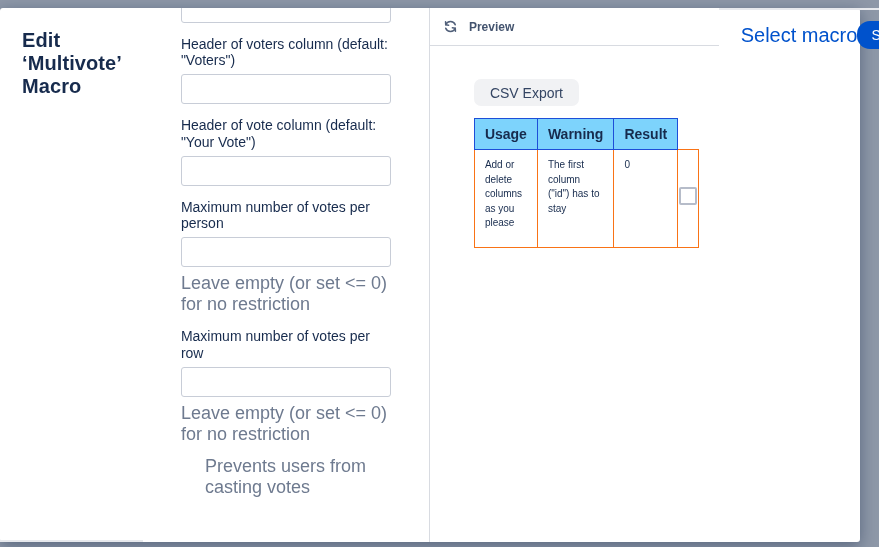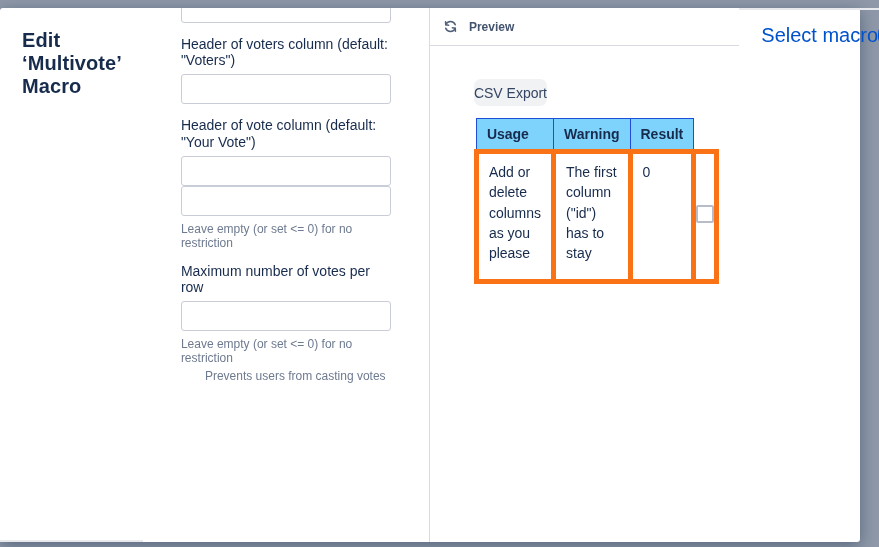--- a/index.html
+++ b/index.html
@@ -33,60 +33,60 @@
   .text-input {
     width: 100%; height: 30px; border: 1px solid #c8cdd7; border-radius: 3px;
     font-family: "Liberation Sans", sans-serif; font-size: 14px; color: #172b4d;
     padding: 0 8px; background: #fff; display: block;
   }
   .text-input.partial { margin-top: -15px; }
   .field-label {
     display: block; font-size: 14px; color: #172b4d; line-height: 1.16;
     margin: 13px 0 6px;
   }
-  .helper { font-size: 12px; color: #6e7a8f; margin-top: 6px; }
+  .helper { font-size: 18px; color: #6e7a8f; margin-top: 6px; }
   .check-row { margin-top: 23px; display: flex; align-items: center; gap: 9px; }
   .check-label { font-size: 14px; color: #172b4d; }
   .cbx {
     width: 15px; height: 15px; flex: none; border-radius: 3px;
     border: 2px solid #b6bcc9; background: #fff; display: inline-block;
     position: relative; cursor: pointer;
   }
   .cbx.checked { background: #1868db; border-color: #1868db; }
   .cbx.checked::after {
     content: "✓"; position: absolute; left: 0; top: -1px; width: 11px;
     color: #fff; font-size: 11px; font-weight: bold; line-height: 13px; text-align: center;
     padding-left: 1px;
   }
-  .helper.indent { margin-left: 24px; margin-top: 4px; }
+  .helper.indent { margin-left: 24px; margin-top: 11px; }
 
   
   .preview-col { flex: 1; display: flex; flex-direction: column; min-width: 0; }
   .preview-header {
     height: 38px; flex: none; display: flex; align-items: center; gap: 10px;
     padding-left: 12px; border-bottom: 1px solid #d8dbe1;
   }
   .preview-header .ph-label { font-size: 12px; font-weight: bold; color: #44546f; }
   .refresh-btn { width: 17px; height: 17px; cursor: pointer; display: inline-flex; }
   .preview-content { padding: 33px 20px 0 44px; }
   .btn-row { display: flex; gap: 6px; }
   .gray-btn {
     background: #f1f2f4; border: none; border-radius: 7px;
-    padding: 5px 0; font-family: "Liberation Sans", sans-serif;
+    padding: 5px 16px; font-family: "Liberation Sans", sans-serif;
     font-size: 14px; color: #344563; cursor: pointer; height: 27px;
   }
   .preview-table { margin-top: 12px; border-collapse: collapse; table-layout: fixed; }
   .preview-table th {
     background: #7dd3fc; border: 1px solid #1d4ed8; text-align: left;
     font-size: 14px; font-weight: bold; color: #172b4d; padding: 7px 10px;
   }
   .preview-table th.ghost { background: transparent; border: none; }
   .preview-table td {
-    border: 5px solid #f97316; vertical-align: top;
-    font-size: 14px; color: #172b4d; line-height: 1.45; padding: 8px 10px 16px;
+    border: 1px solid #f97316; vertical-align: top;
+    font-size: 10px; color: #172b4d; line-height: 1.45; padding: 8px 10px 16px;
   }
   .preview-table td.check-cell { vertical-align: middle; text-align: center; padding: 8px 0; }
   .cbx.large { width: 18px; height: 18px; border-radius: 2px; }
 
   
   .dialog-footer {
     flex: none; height: 52px; border-top: 2px solid #e7e9ed;
     display: flex; align-items: center; justify-content: space-between;
     padding: 0 20px 0 22px;
   }
@@ -117,20 +117,21 @@
 
     <div class="form-col">
       <input class="text-input partial" type="text" value="" style="">
 
       <label class="field-label">Header of voters column (default: "Voters")</label>
       <input class="text-input" type="text" value="" style="">
 
       <label class="field-label">Header of vote column (default: "Your Vote")</label>
       <input class="text-input" type="text" value="" style="">
 
+      <label class="field-label">Maximum number of votes per person</label>
       <input class="text-input" type="text" value="" style="">
       <div class="helper">Leave empty (or set &lt;= 0) for no restriction</div>
 
       <label class="field-label">Maximum number of votes per row</label>
       <input class="text-input" type="text" value="" style="">
       <div class="helper">Leave empty (or set &lt;= 0) for no restriction</div>
 
       <div class="helper indent">Prevents users from casting votes</div>
     </div>
 

